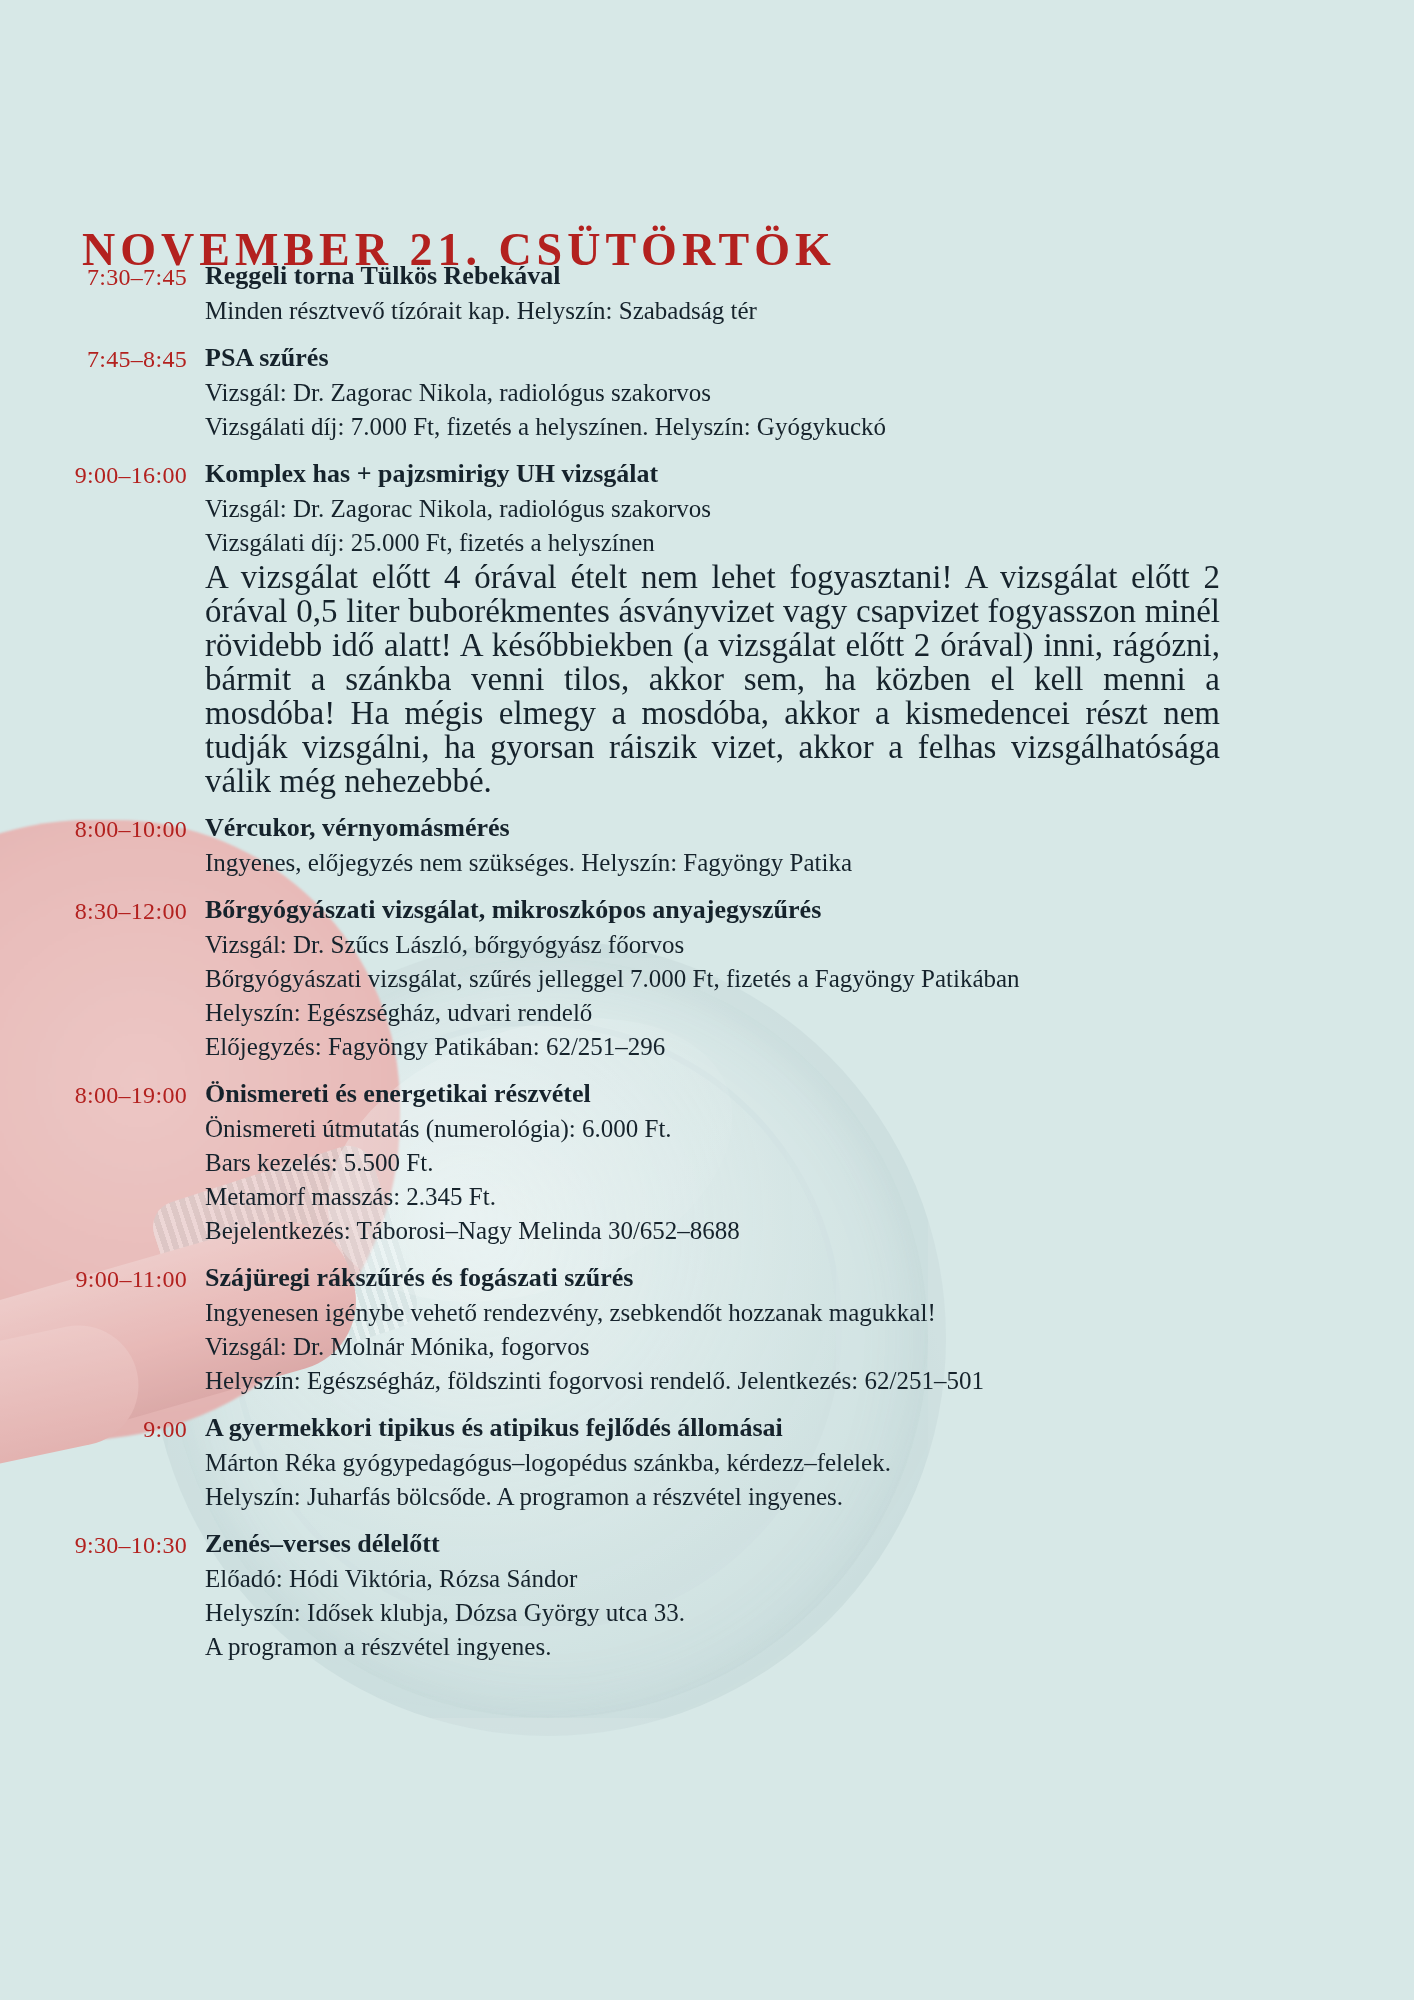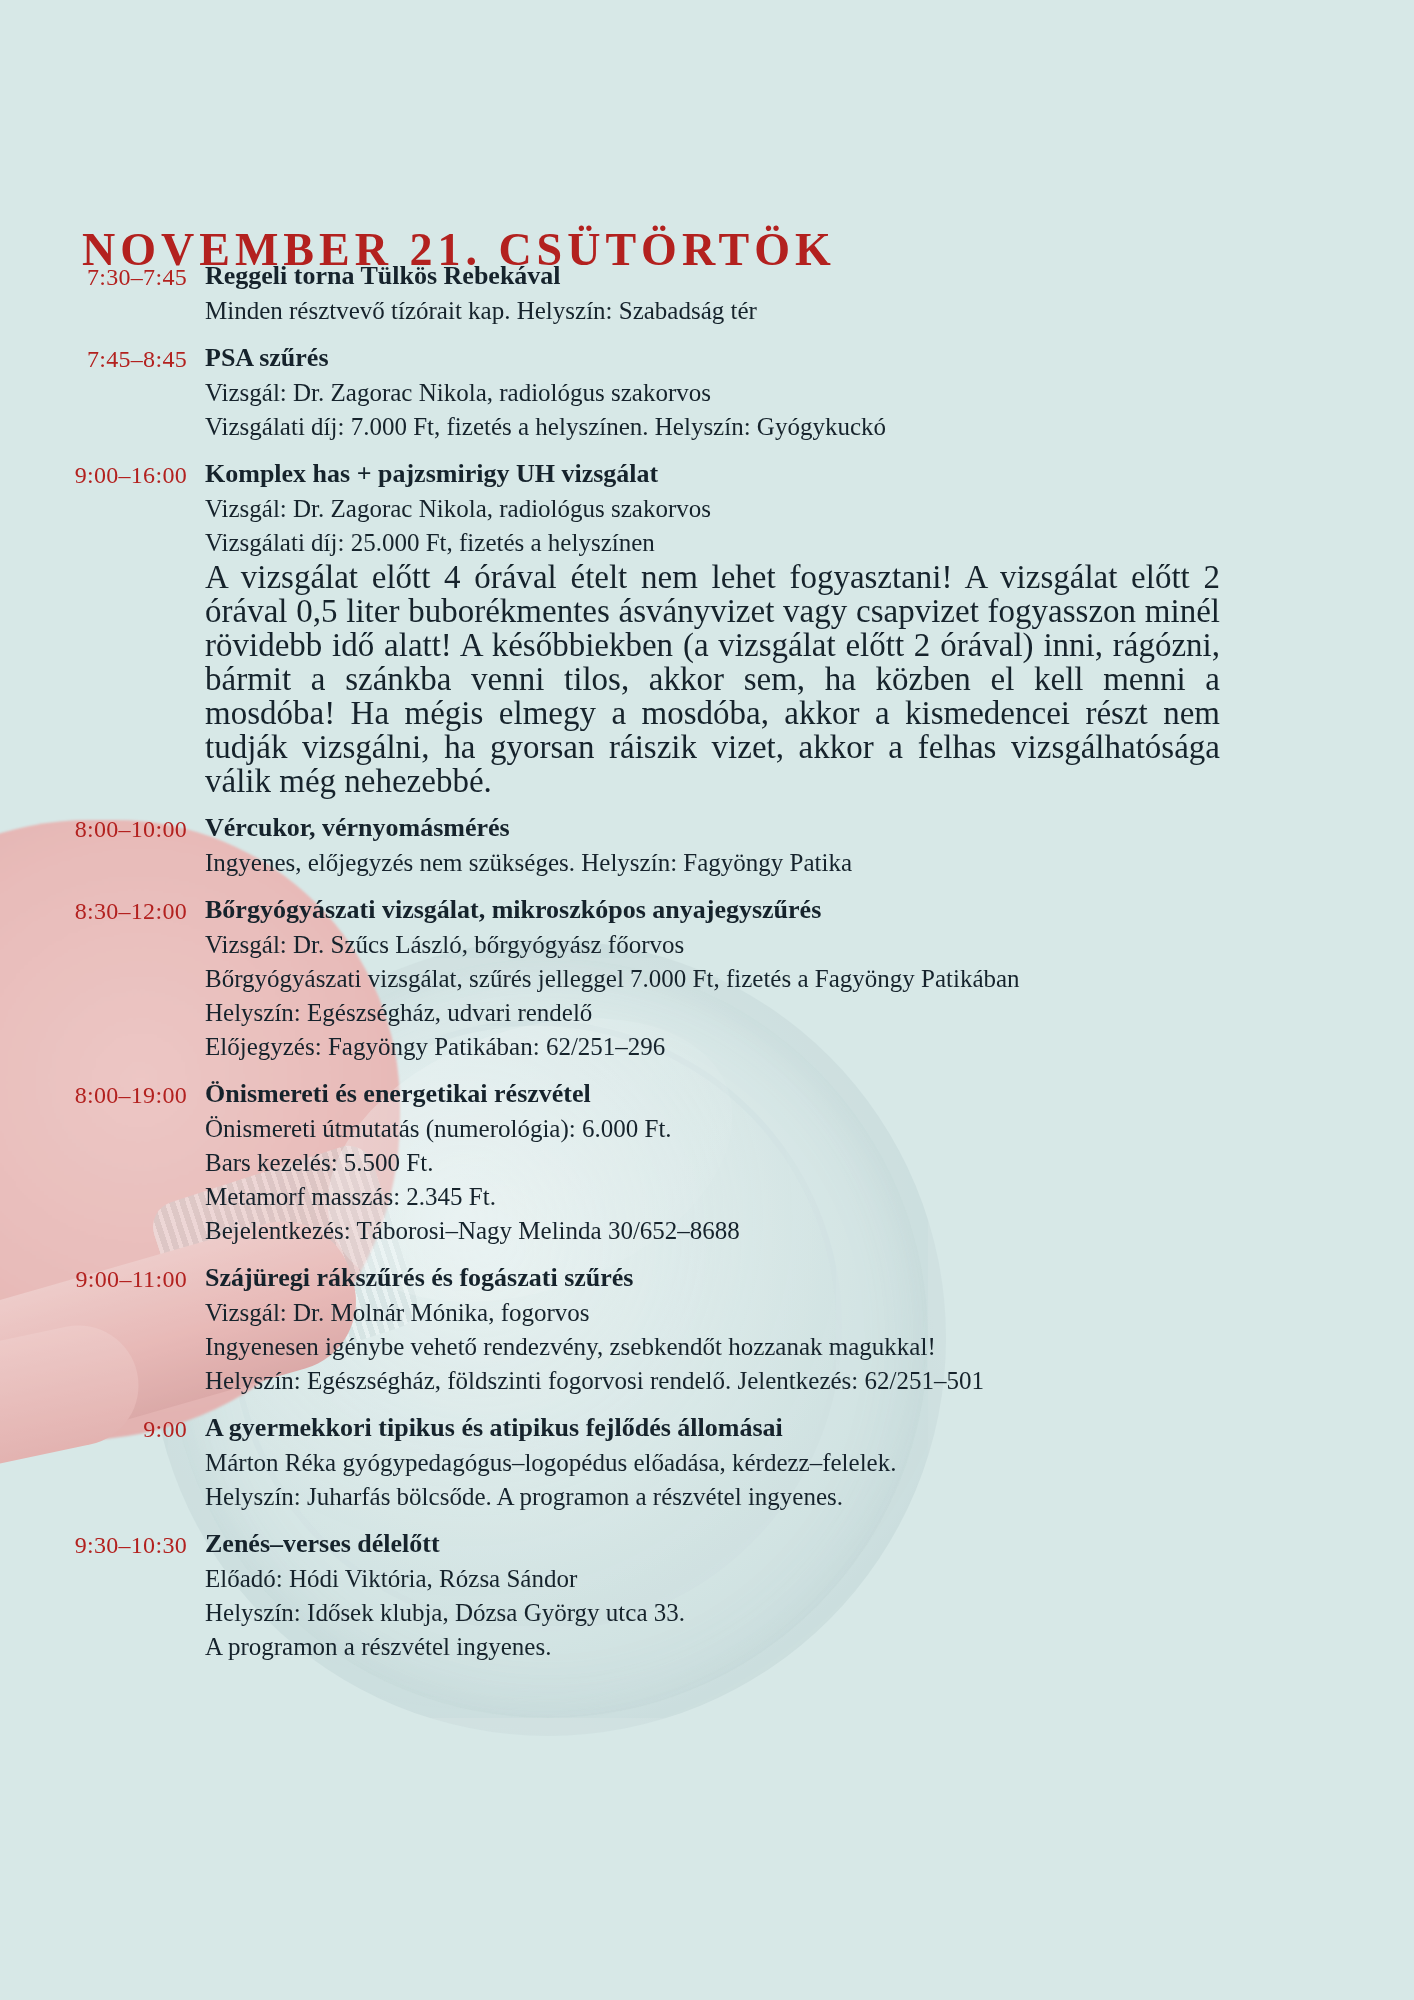--- a/index.html
+++ b/index.html
@@ -235,30 +235,30 @@
           <div class="line">Önismereti útmutatás (numerológia): 6.000 Ft.</div>
           <div class="line">Bars kezelés: 5.500 Ft.</div>
           <div class="line">Metamorf masszás: 2.345 Ft.</div>
           <div class="line">Bejelentkezés: Táborosi–Nagy Melinda 30/652–8688</div>
         </div>
       </div>
       <div class="entry">
         <div class="time">9:00–11:00</div>
         <div class="body">
           <div class="title">Szájüregi rákszűrés és fogászati szűrés</div>
+          <div class="line">Ingyenesen igénybe vehető rendezvény, zsebkendőt hozzanak magukkal!</div>
           <div class="line">Vizsgál: Dr. Molnár Mónika, fogorvos</div>
-          <div class="line">Ingyenesen igénybe vehető rendezvény, zsebkendőt hozzanak magukkal!</div>
           <div class="line">Helyszín: Egészségház, földszinti fogorvosi rendelő. Jelentkezés: 62/251–501</div>
         </div>
       </div>
       <div class="entry">
         <div class="time">9:00</div>
         <div class="body">
           <div class="title">A gyermekkori tipikus és atipikus fejlődés állomásai</div>
-          <div class="line">Márton Réka gyógypedagógus–logopédus előadása, kérdezz–felelek.</div>
+          <div class="line">Márton Réka gyógypedagógus–logopédus szánkba, kérdezz–felelek.</div>
           <div class="line">Helyszín: Juharfás bölcsőde. A programon a részvétel ingyenes.</div>
         </div>
       </div>
       <div class="entry">
         <div class="time">9:30–10:30</div>
         <div class="body">
           <div class="title">Zenés–verses délelőtt</div>
           <div class="line">Előadó: Hódi Viktória, Rózsa Sándor</div>
           <div class="line">Helyszín: Idősek klubja, Dózsa György utca 33.</div>
           <div class="line">A programon a részvétel ingyenes.</div>

